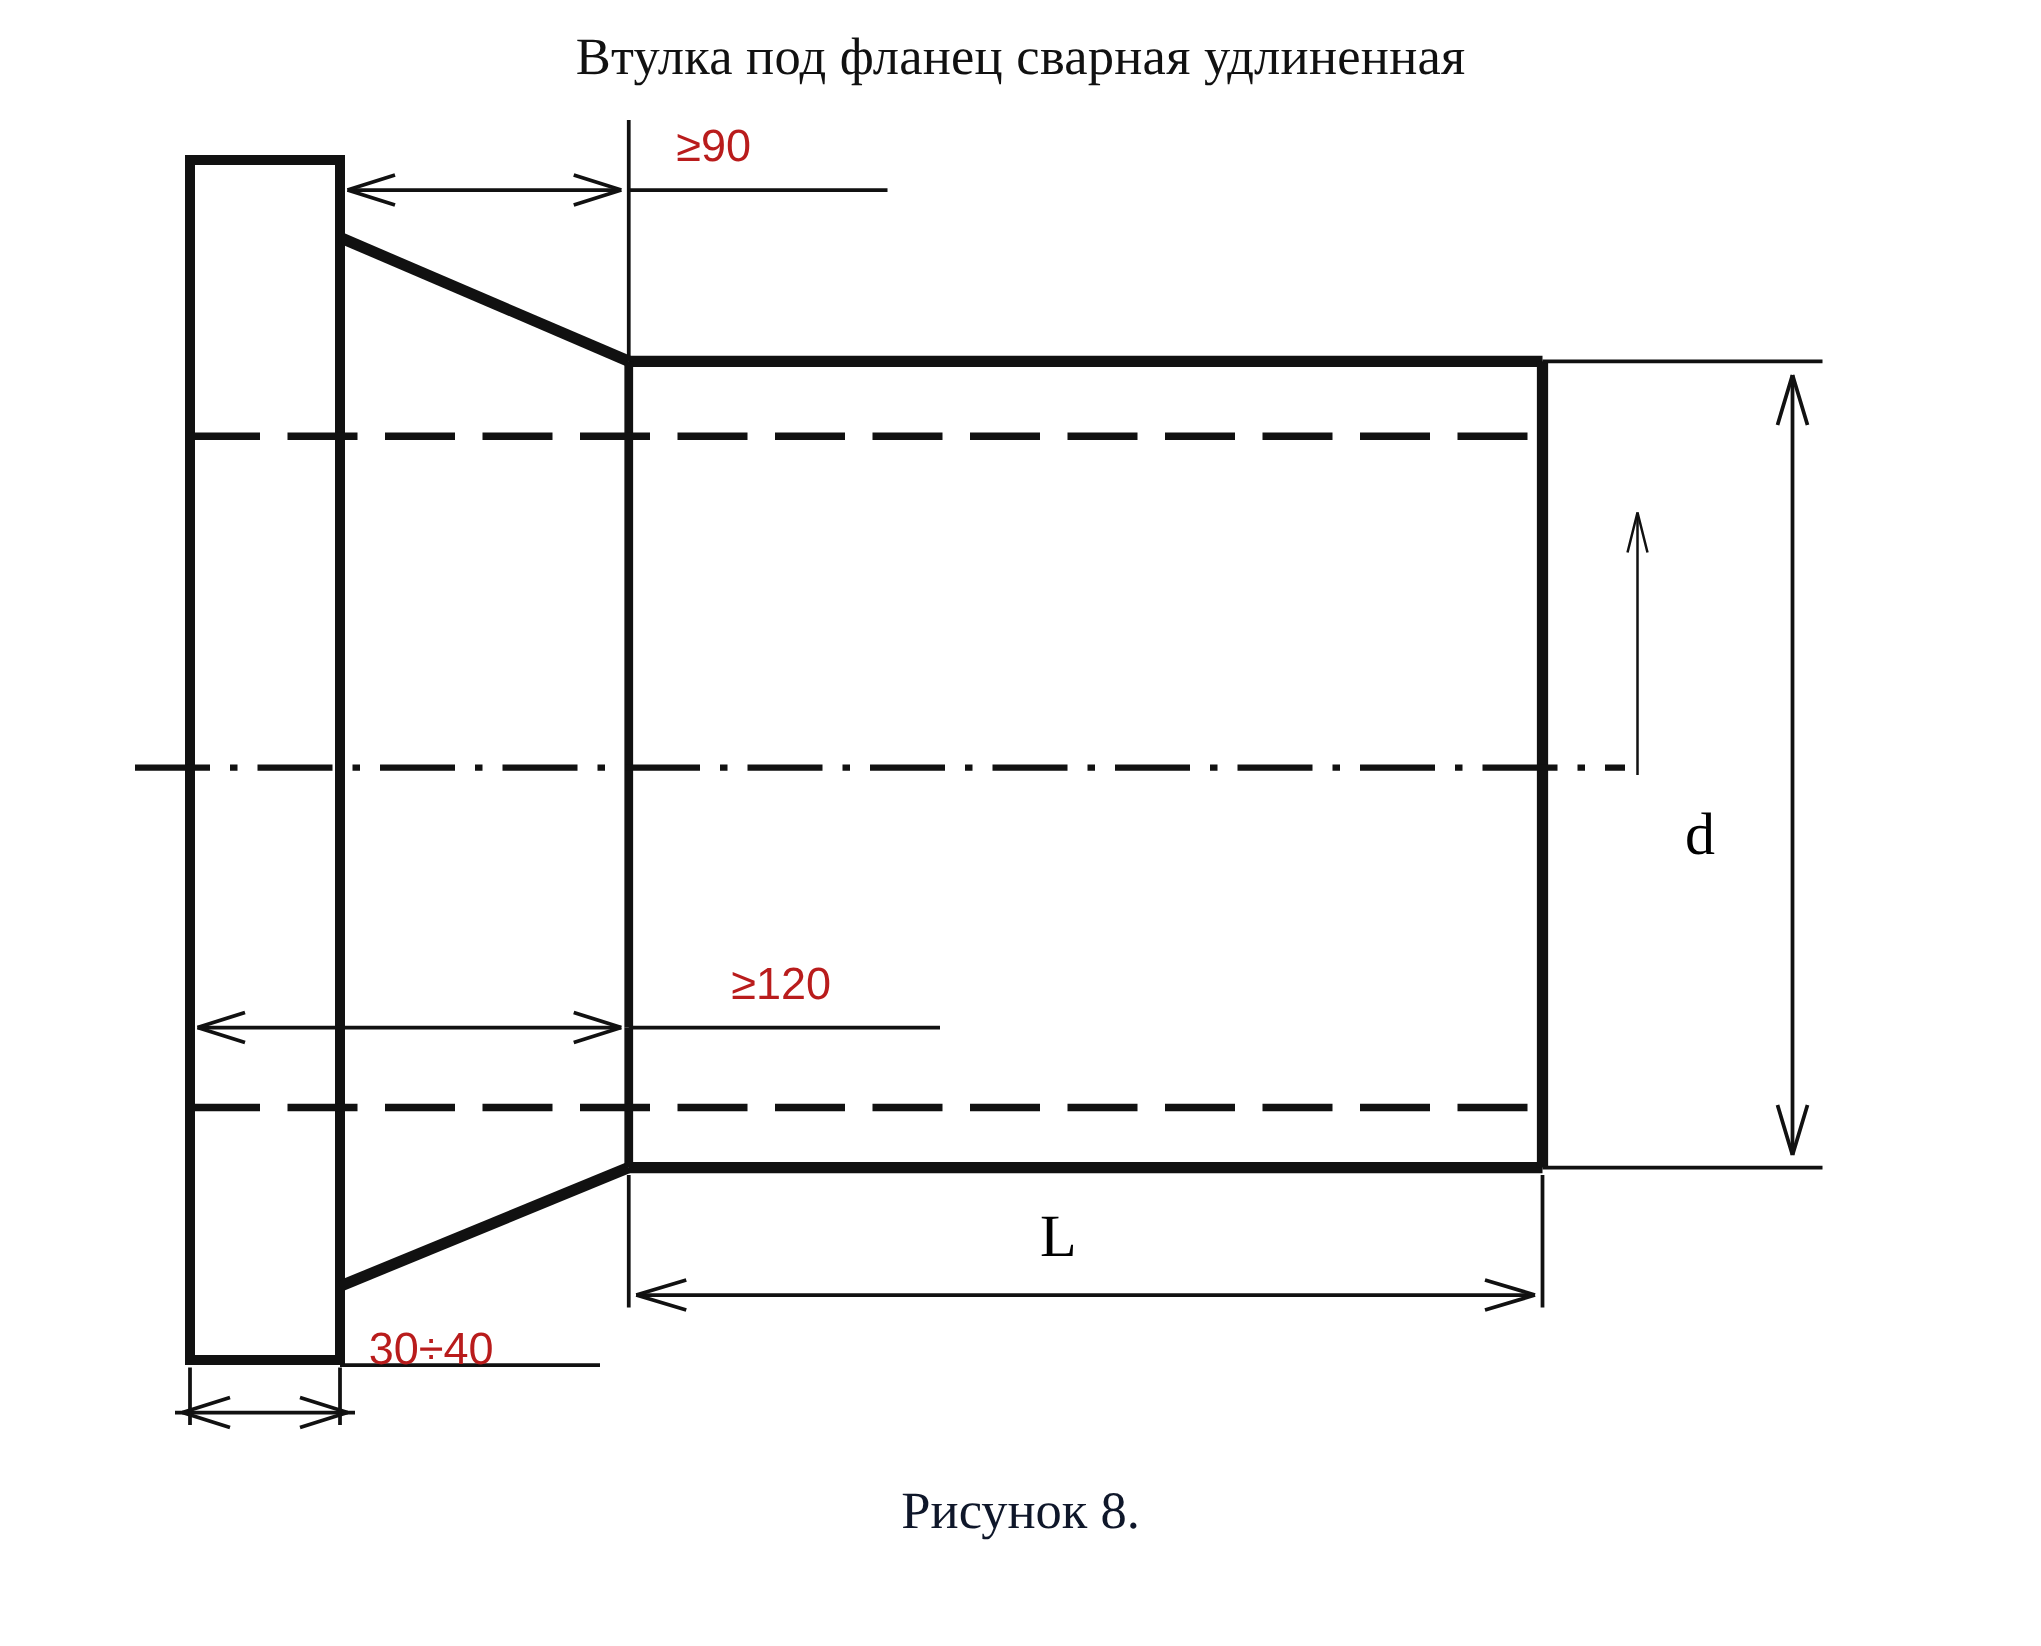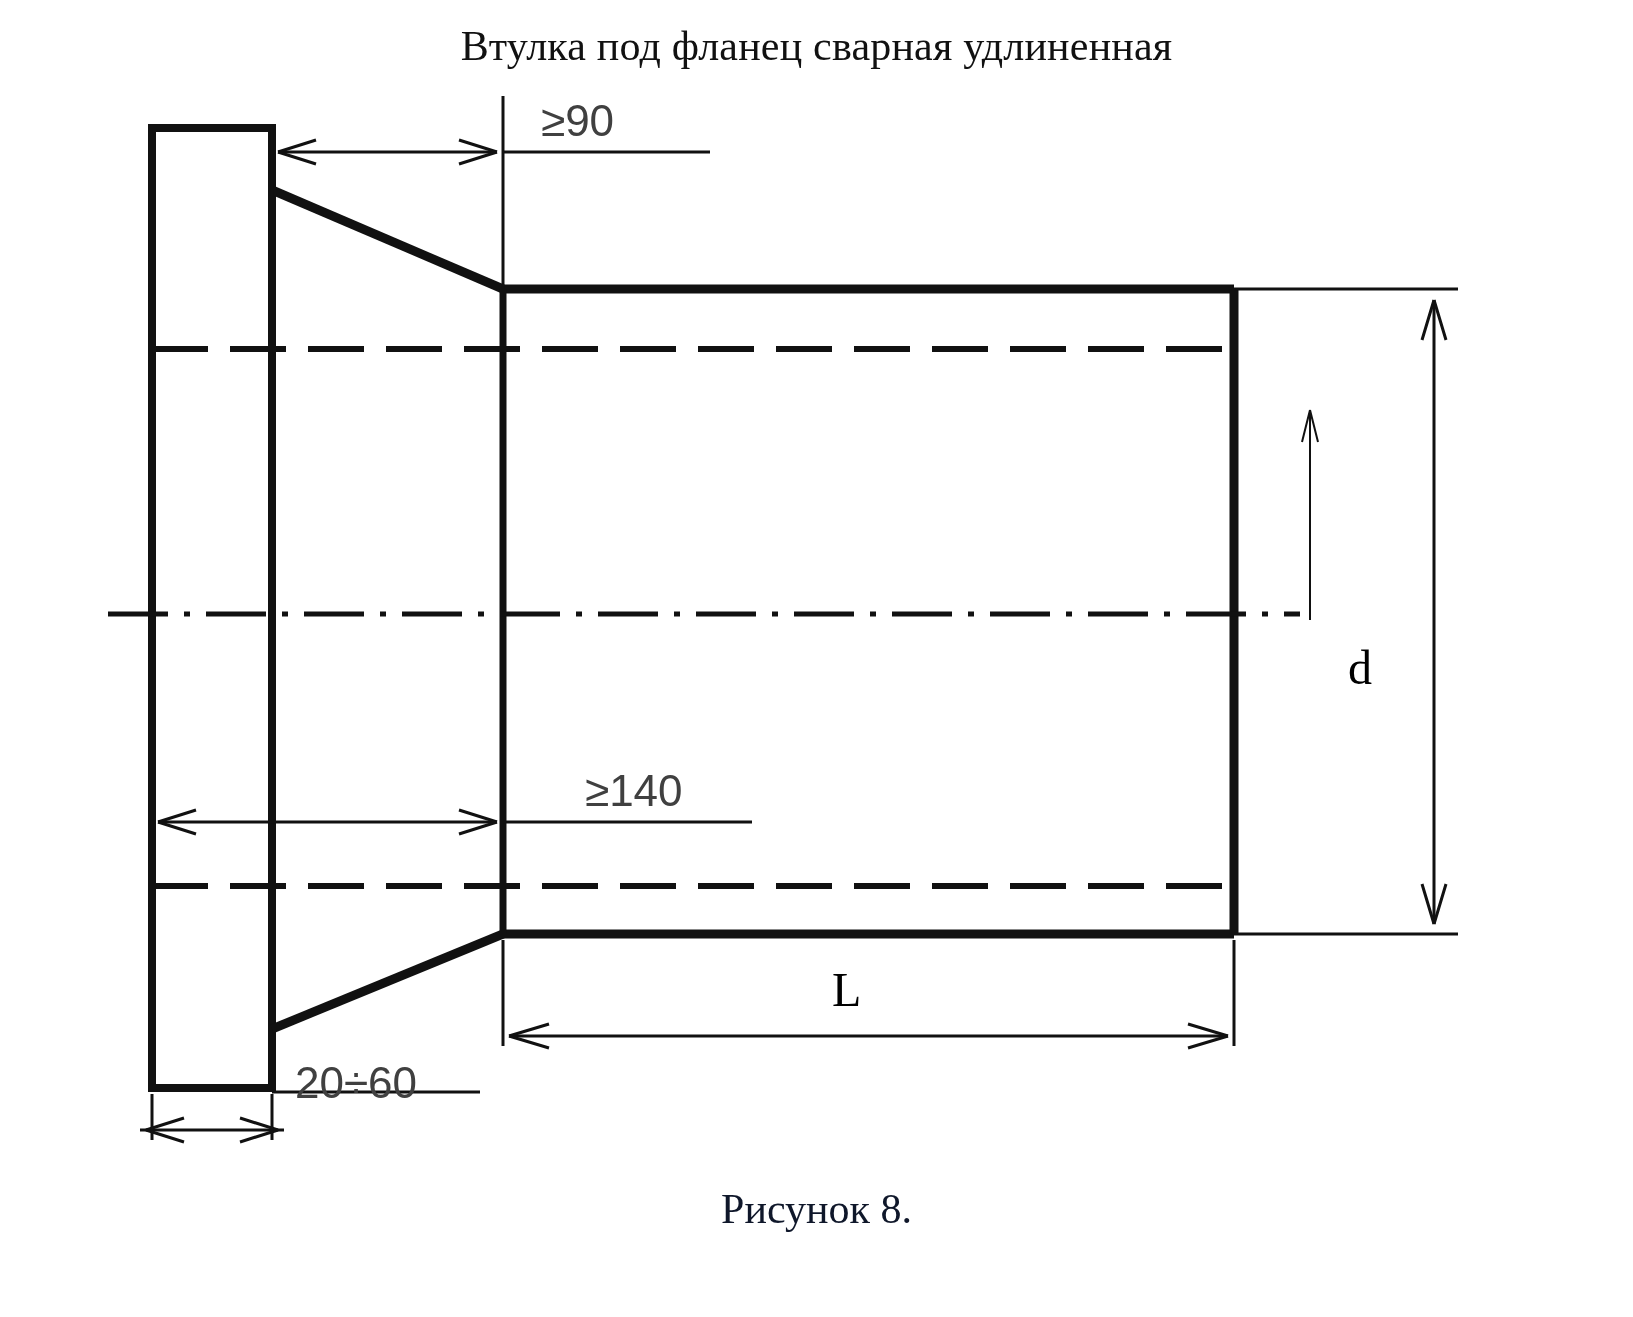--- a/index.html
+++ b/index.html
@@ -38,22 +38,22 @@
     top: 1185px;
     width: 1633px;
     text-align: center;
     font-family: "Liberation Serif", serif;
     font-size: 42px;
     color: #0f172a;
   }
   .dim-label {
     position: absolute;
     font-family: "Liberation Sans", sans-serif;
-    font-size: 44px;
-    color: #404040;
+    font-size: 36px;
+    color: #b91c1c;
     white-space: nowrap;
   }
   .var-label {
     position: absolute;
     font-family: "Liberation Serif", serif;
     font-size: 48px;
     color: #000000;
     white-space: nowrap;
   }
   svg.drawing {
@@ -145,23 +145,23 @@
       <path d="M 1434 300 L 1434 924" fill="none" stroke="#111111" stroke-width="3"></path>
       <path d="M 1434 300 L 1422 340 M 1434 300 L 1446 340" fill="none" stroke="#111111" stroke-width="3"></path>
       <path d="M 1434 924 L 1422 884 M 1434 924 L 1446 884" fill="none" stroke="#111111" stroke-width="3"></path>
       <path d="M 1310 410 L 1310 620" fill="none" stroke="#111111" stroke-width="2"></path>
       <path d="M 1310 410 L 1302 442 M 1310 410 L 1318 442" fill="none" stroke="#111111" stroke-width="2"></path>
     </g>
   </svg>
 
   <div class="dim-label" style="left:541px; top:96px;">≥90</div>
 
-  <div class="dim-label" style="left:585px; top:766px;">≥140</div>
+  <div class="dim-label" style="left:585px; top:766px;">≥120</div>
 
-  <div class="dim-label" style="left:295px; top:1058px;">20÷60</div>
+  <div class="dim-label" style="left:295px; top:1058px;">30÷40</div>
 
   <div class="var-label" style="left:832px; top:962px;">L</div>
 
   <div class="var-label" style="left:1348px; top:640px;">d</div>
 
   <div class="caption">Рисунок 8.</div>
 
 </div>
 
 </body></html>

